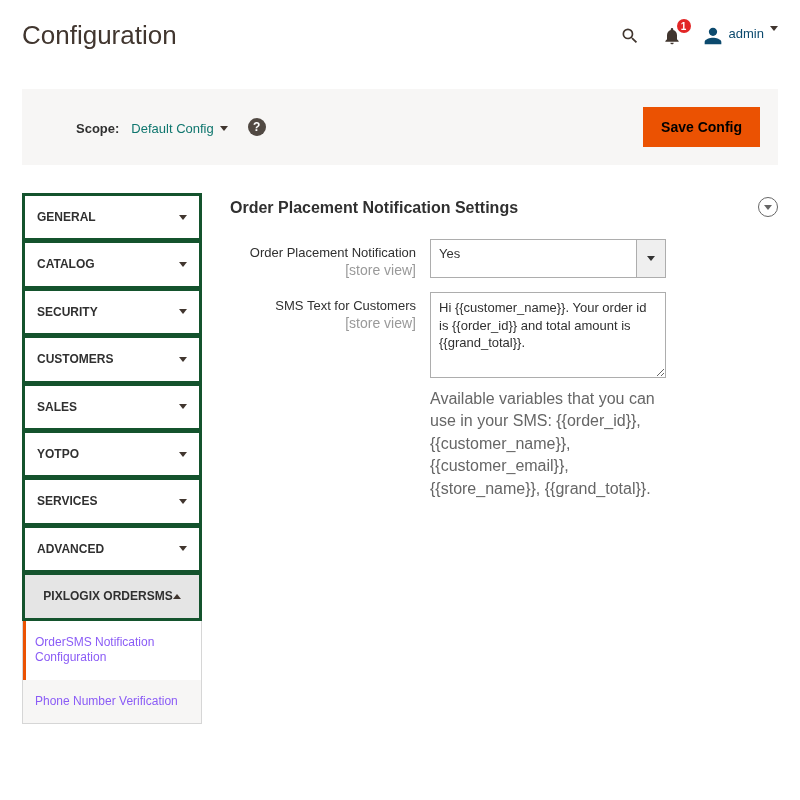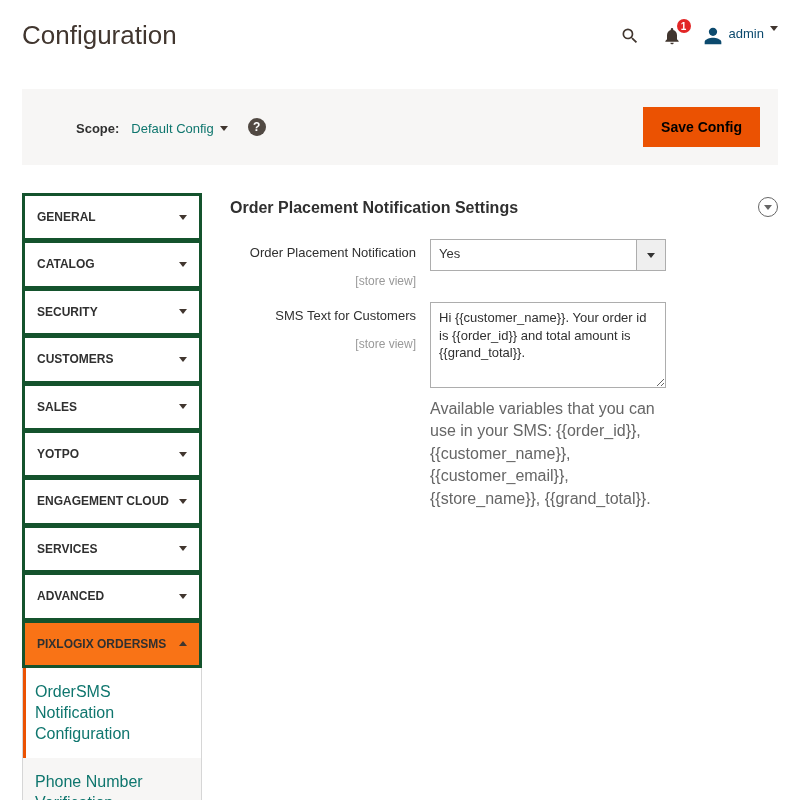--- a/index.html
+++ b/index.html
@@ -145,41 +145,41 @@
     font-weight: 700;
     color: #303030;
     display: flex;
     justify-content: space-between;
     align-items: center;
     background: #fff;
     cursor: pointer;
     line-height: 1.2;
   }
   .side-item:first-child { margin-top: 0; }
-  .side-item.expanded { background: #f97316; }
+  .side-item.expanded { background: #e5e5e5; justify-content: center; }
   .side-caret {
     width: 0; height: 0;
     border-left: 4px solid transparent;
     border-right: 4px solid transparent;
     border-top: 5px solid #41362f;
   }
   .side-caret.up {
     border-top: none;
     border-bottom: 5px solid #41362f;
   }
 
   .subitems {
     border: 1px solid #d6d6d6;
     border-top: none;
     background: #f7f6f5;
   }
   .subitem {
     padding: 14px 12px 14px 12px;
-    font-size: 16px;
-    color: #0f766e;
+    font-size: 12px;
+    color: #8b5cf6;
     cursor: pointer;
     line-height: 1.3;
   }
   .subitem.active {
     background: #fff;
     border-left: 3px solid #eb5202;
     padding-left: 9px;
     font-weight: 400;
   }
 
@@ -225,33 +225,33 @@
     text-align: right;
     padding-right: 14px;
     padding-top: 4px;
   }
   .field-label {
     font-size: 13px;
     color: #303030;
     line-height: 1.2;
   }
   .field-scope {
-    font-size: 12px;
+    font-size: 14px;
     color: #999;
     display: block;
-    margin-top: 13px;
+    margin-top: 1px;
   }
   .field-control-col {
     flex: 1;
     max-width: 236px;
   }
 
   .select-wrap {
     display: flex;
-    height: 32px;
+    height: 39px;
   }
   .select-display {
     flex: 1;
     border: 1px solid #adadad;
     border-right: none;
     padding: 6px 8px;
     font-size: 13px;
     background: #fff;
   }
   .select-handle {
@@ -351,24 +351,20 @@
       </div>
       <div class="side-item">
         <span>SALES</span>
         <span class="side-caret"></span>
       </div>
       <div class="side-item">
         <span>YOTPO</span>
         <span class="side-caret"></span>
       </div>
       <div class="side-item">
-        <span>ENGAGEMENT CLOUD</span>
-        <span class="side-caret"></span>
-      </div>
-      <div class="side-item">
         <span>SERVICES</span>
         <span class="side-caret"></span>
       </div>
       <div class="side-item">
         <span>ADVANCED</span>
         <span class="side-caret"></span>
       </div>
       <div class="side-item expanded">
         <span>PIXLOGIX ORDERSMS</span>
         <span class="side-caret up"></span>

